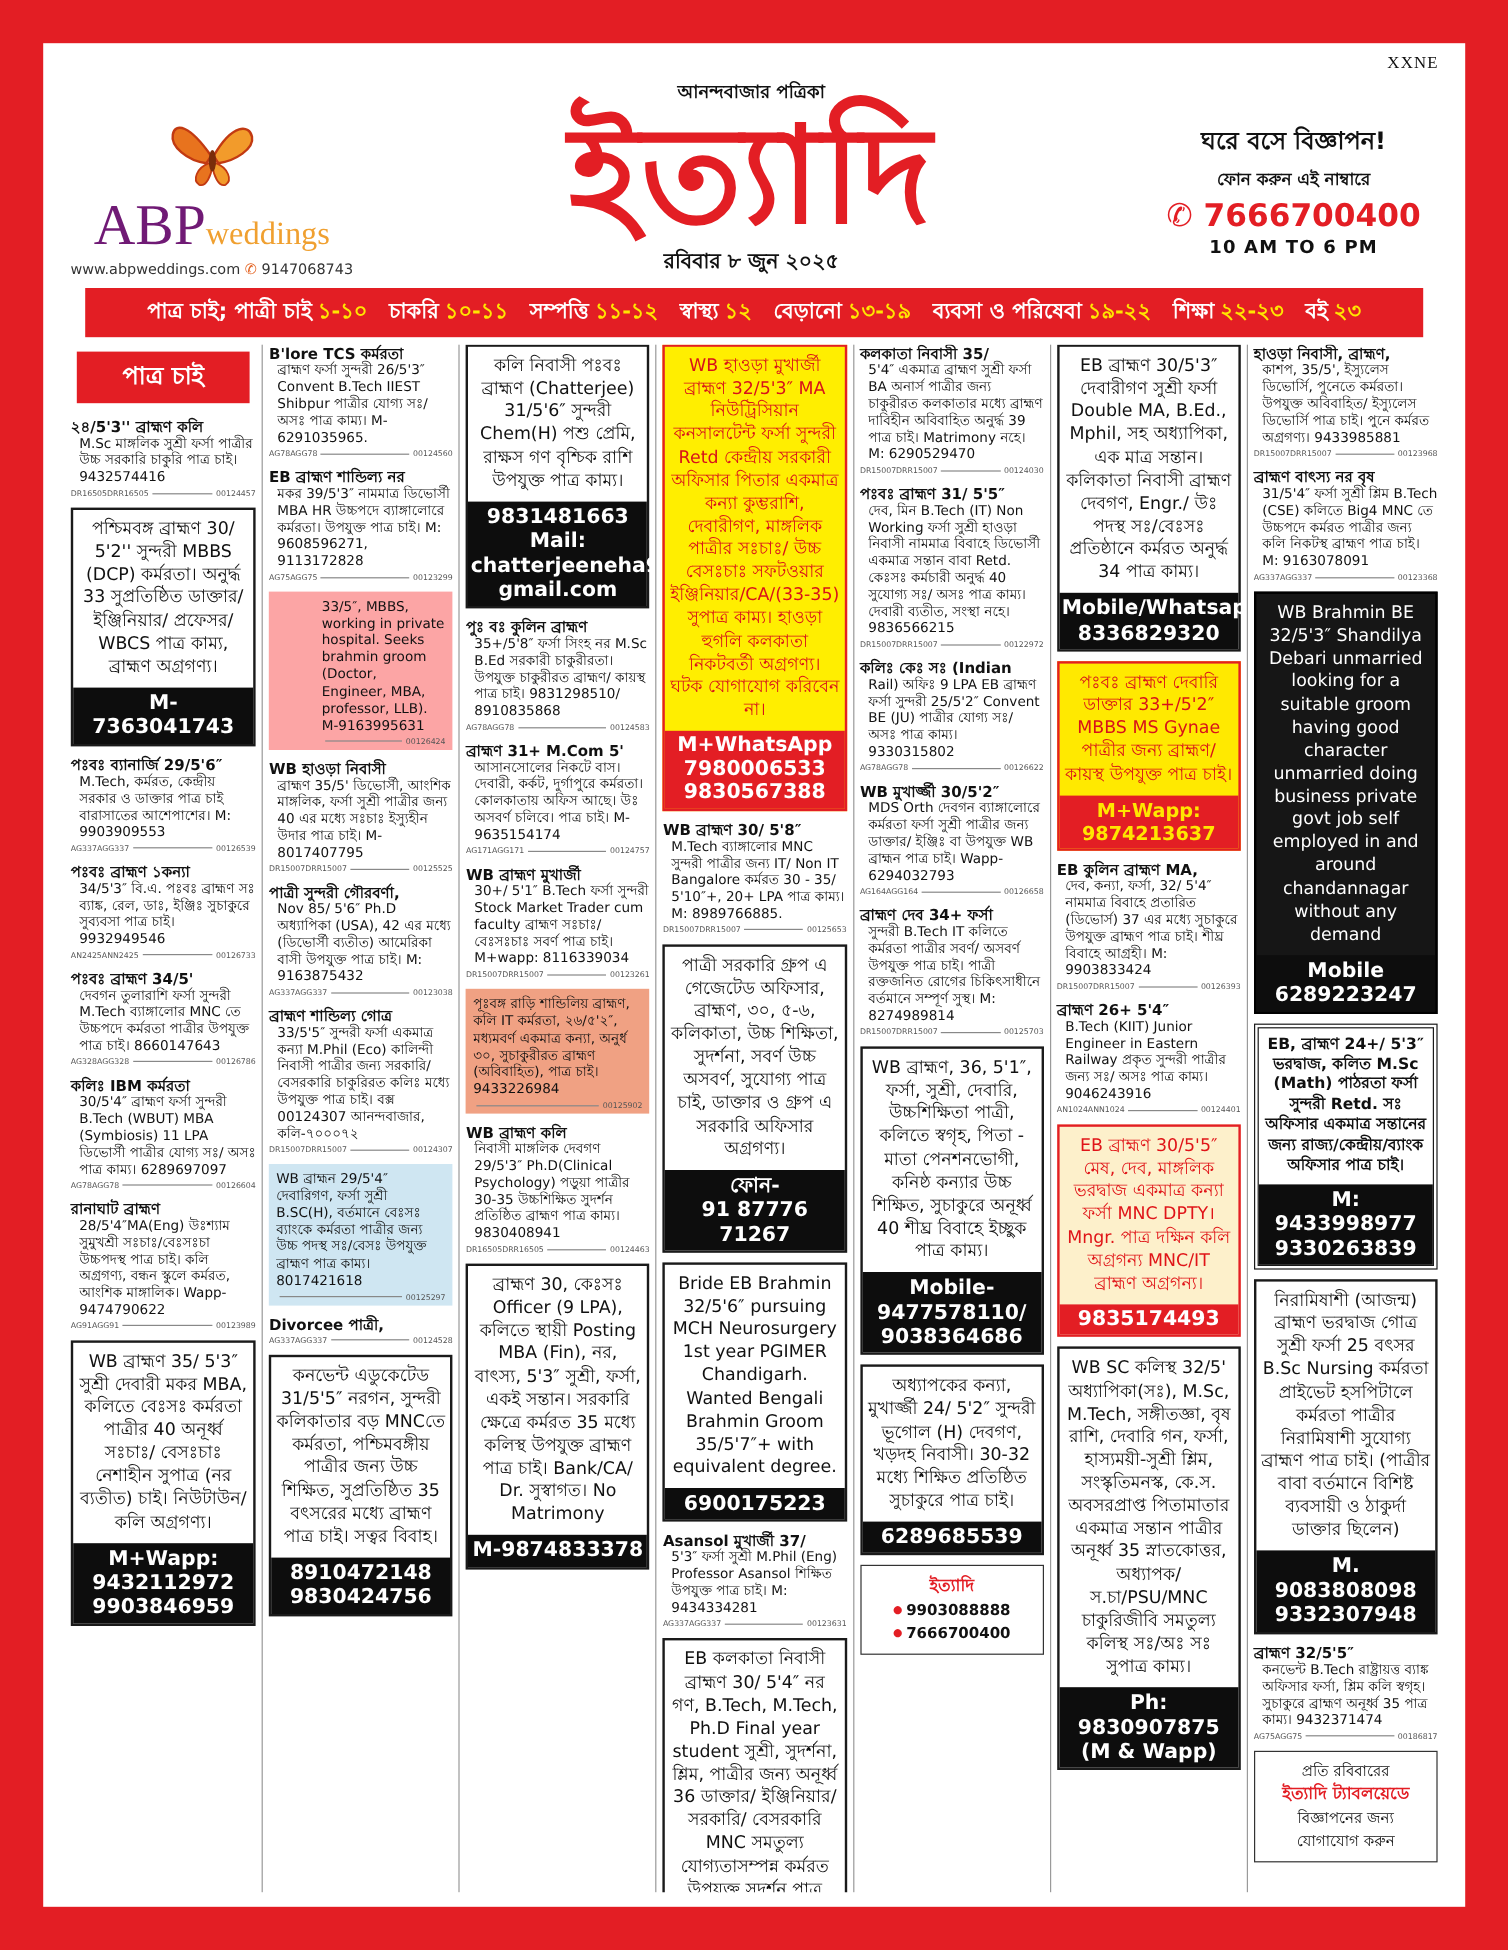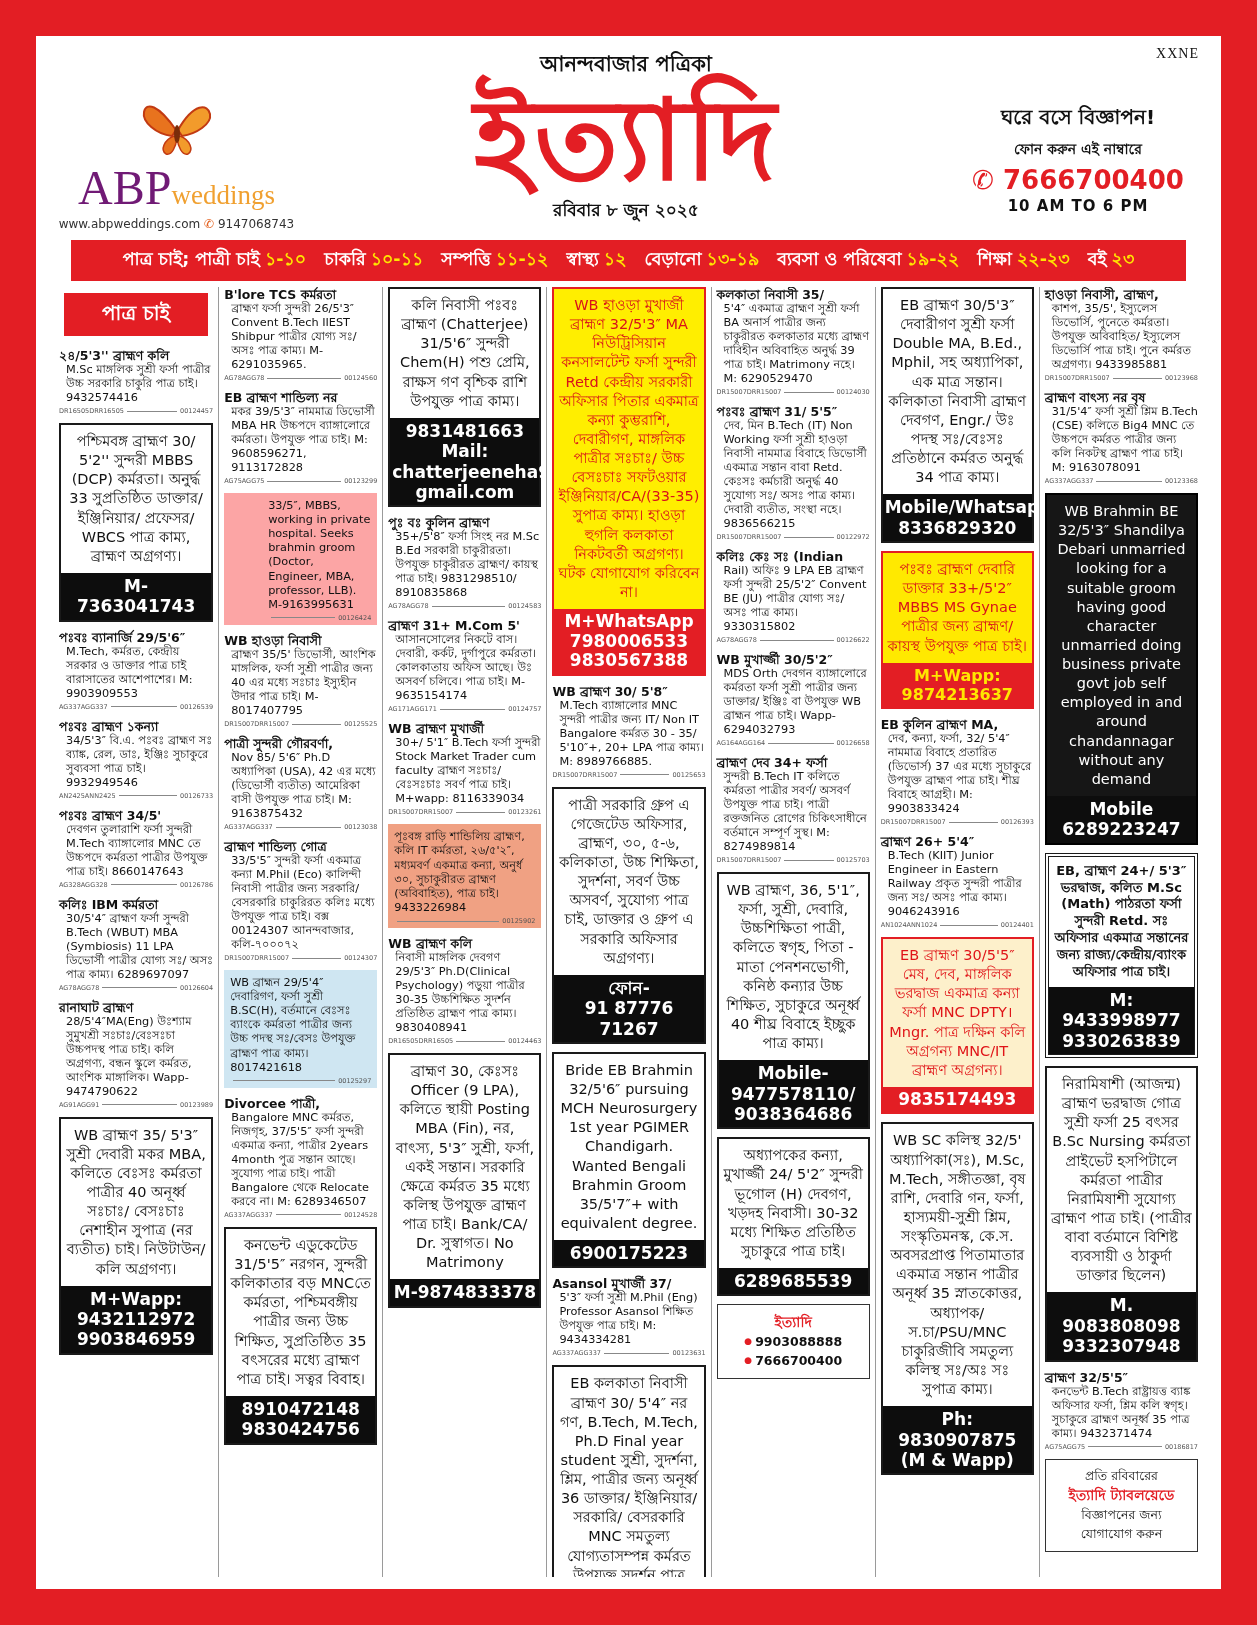--- a/index.html
+++ b/index.html
@@ -10,21 +10,21 @@
   .header{display:flex;position:relative;height:192px;}
   .edition{position:absolute;top:2px;right:4px;font-family:"Liberation Serif",serif;font-size:14px;letter-spacing:1px;}
   .logo{width:245px;text-align:center;padding-top:52px;}
   .logo-butterfly{display:block;margin:0 auto;}
   .logo-word{font-family:"Liberation Serif",serif;}
   .logo-abp{font-size:48px;color:#701a75;}
   .logo-wed{font-size:27px;color:#f0a030;}
   .logo-site{font-size:12px;color:#333;margin-top:2px;}
   .logo-site .ph{color:#e3601e;}
   .masthead{flex:1;text-align:center;}
-  .m-small{font-size:21px;font-weight:bold;margin-top:4px;}
+  .m-small{font-size:15px;font-weight:bold;margin-top:21px;}
   .m-big{font-size:112px;line-height:1.02;font-weight:bold;color:#e31e24;letter-spacing:2px;}
   .m-date{font-size:17px;font-weight:bold;margin-top:0px;}
   .contact{width:250px;text-align:center;padding-top:58px;}
   .c1{font-size:20px;font-weight:bold;}
   .c2{font-size:14px;font-weight:bold;margin-top:3px;}
   .c-phone{font-size:26px;font-weight:bold;color:#e31e24;margin-top:3px;}
   .c-hours{font-size:15px;font-weight:bold;letter-spacing:1px;margin-top:2px;}
   
   .nav{background:#e31e24;color:#fff;font-weight:bold;font-size:17.5px;text-align:center;
        padding:6px 4px;margin:4px 17px 6px;}
@@ -213,21 +213,20 @@
         <div class="ad note" style="background: rgb(207, 230, 242);">
           <div class="ad-body">WB ব্রাহ্মন 29/5'4″ দেবারিগণ, ফর্সা সুশ্রী B.SC(H), বর্তমানে বেঃসঃ ব্যাংকে কর্মরতা পাত্রীর জন্য উচ্চ পদস্থ সঃ/বেসঃ উপযুক্ত ব্রাহ্মণ পাত্র কাম্য। 8017421618</div>
           <div class="ref">
             <span></span>
             <span class="dash"></span>
             <span>00125297</span>
           </div>
         </div>
         <div class="ad plain">
           <div class="ad-title">Divorcee পাত্রী,</div>
-          <div class="ad-body">Bangalore MNC কর্মরত, নিজগৃহ, 37/5'5″ ফর্সা সুন্দরী একমাত্র কন্যা, পাত্রীর 2years 4month পুত্র সন্তান আছে। সুযোগ্য পাত্র চাই। পাত্রী Bangalore থেকে Relocate করবে না। M: 6289346507</div>
           <div class="ref">
             <span>AG337AGG337</span>
             <span class="dash"></span>
             <span>00124528</span>
           </div>
         </div>
         <div class="ad box">
           <div class="ad-body">কনভেন্ট এডুকেটেড 31/5'5″ নরগন, সুন্দরী কলিকাতার বড় MNCতে কর্মরতা, পশ্চিমবঙ্গীয় পাত্রীর জন্য উচ্চ শিক্ষিত, সুপ্রতিষ্ঠিত 35 বৎসরের মধ্যে ব্রাহ্মণ পাত্র চাই। সত্বর বিবাহ।</div>
           <div class="ad-phone black">8910472148
 9830424756</div>

